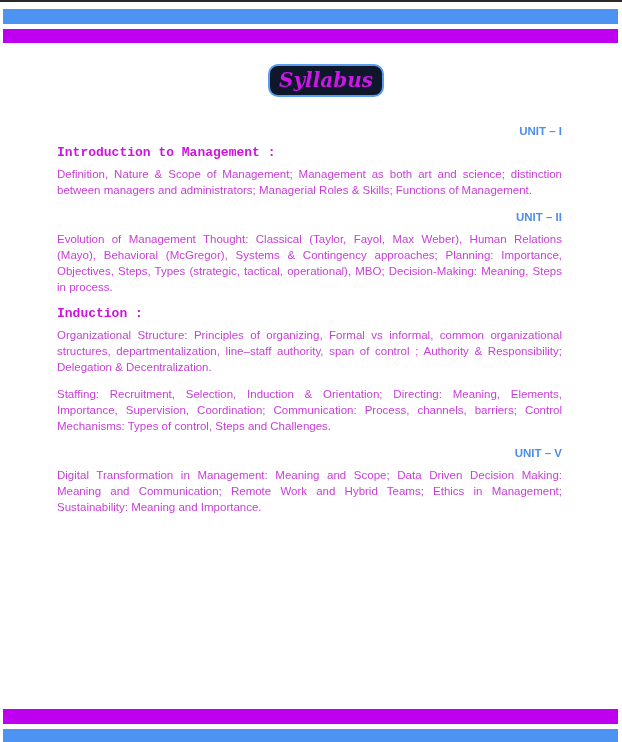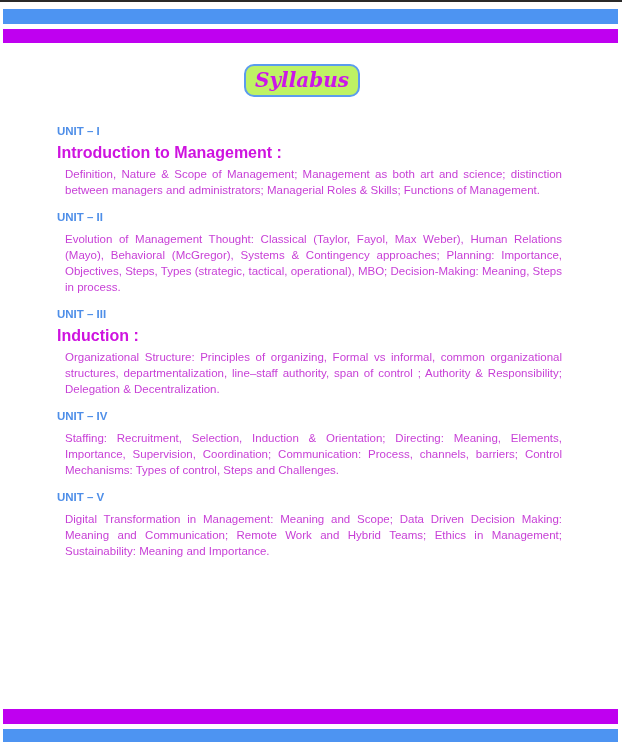--- a/index.html
+++ b/index.html
@@ -27,25 +27,25 @@
   }
   .bar-blue   { background: #4d94f2; }
   .bar-magenta{ background: #bf00f0; }
   .bar-top-blue      { top: 9px;   height: 15px; }
   .bar-top-magenta   { top: 29px;  height: 14px; }
   .bar-bottom-magenta{ top: 709px; height: 15px; }
   .bar-bottom-blue   { top: 729px; height: 13px; }
 
   .title-box {
     position: absolute;
-    left: 244px; top: 64px;
+    left: 268px; top: 64px;
     width: 112px; height: 29px;
     border: 2px solid #5b9cee;
     border-radius: 10px;
-    background: #bef264;
+    background: #0f172a;
     display: flex;
     align-items: center;
     justify-content: center;
   }
   .title-text {
     font-family: "DejaVu Serif", serif;
     font-style: italic;
     font-weight: bold;
     font-size: 20px;
     color: #cb16e8;
@@ -55,37 +55,38 @@
 
   .content {
     position: absolute;
     left: 57px; top: 124px;
     width: 505px;
   }
   .unit {
     font-size: 11.5px;
     font-weight: bold;
     color: #4e8ee8;
-    text-align: left;
+    text-align: right;
     line-height: 14px;
     margin: 0 0 8px 0;
   }
   .sec-heading {
-    font-size: 16px;
+    font-size: 13px;
     font-weight: bold;
     color: #ce13df;
     line-height: 14px;
     margin: 0 0 7px 0;
+    font-family: Liberation Mono, monospace;
   }
   .sec-body {
     font-size: 11.5px;
     color: #c73fd6;
     text-align: justify;
     line-height: 15.7px;
-    margin: 0 0 12px 8px;
+    margin: 0 0 12px 0;
   }
 </style>
 </head>
 <body>
 
 <div class="top-edge"></div>
 <div class="bar bar-blue bar-top-blue"></div>
 <div class="bar bar-magenta bar-top-magenta"></div>
 
 <div class="title-box">
@@ -99,27 +100,25 @@
     <div class="sec-heading">Introduction to Management :</div>
     <p class="sec-body">Definition, Nature &amp; Scope of Management; Management as both art and science; distinction between managers and administrators; Managerial Roles &amp; Skills; Functions of Management.</p>
   </section>
 
   <section>
     <div class="unit">UNIT – II</div>
     <p class="sec-body">Evolution of Management Thought: Classical (Taylor, Fayol, Max Weber), Human Relations (Mayo), Behavioral (McGregor), Systems &amp; Contingency approaches; Planning: Importance, Objectives, Steps, Types (strategic, tactical, operational), MBO; Decision-Making: Meaning, Steps in process.</p>
   </section>
 
   <section>
-    <div class="unit">UNIT – III</div>
     <div class="sec-heading">Induction :</div>
     <p class="sec-body">Organizational Structure: Principles of organizing, Formal vs informal, common organizational structures, departmentalization, line–staff authority, span of control ; Authority &amp; Responsibility; Delegation &amp; Decentralization.</p>
   </section>
 
   <section>
-    <div class="unit">UNIT – IV</div>
     <p class="sec-body">Staffing: Recruitment, Selection, Induction &amp; Orientation; Directing: Meaning, Elements, Importance, Supervision, Coordination; Communication: Process, channels, barriers; Control Mechanisms: Types of control, Steps and Challenges.</p>
   </section>
 
   <section>
     <div class="unit">UNIT – V</div>
     <p class="sec-body">Digital Transformation in Management: Meaning and Scope; Data Driven Decision Making: Meaning and Communication; Remote Work and Hybrid Teams; Ethics in Management; Sustainability: Meaning and Importance.</p>
   </section>
 
 </div>
 

